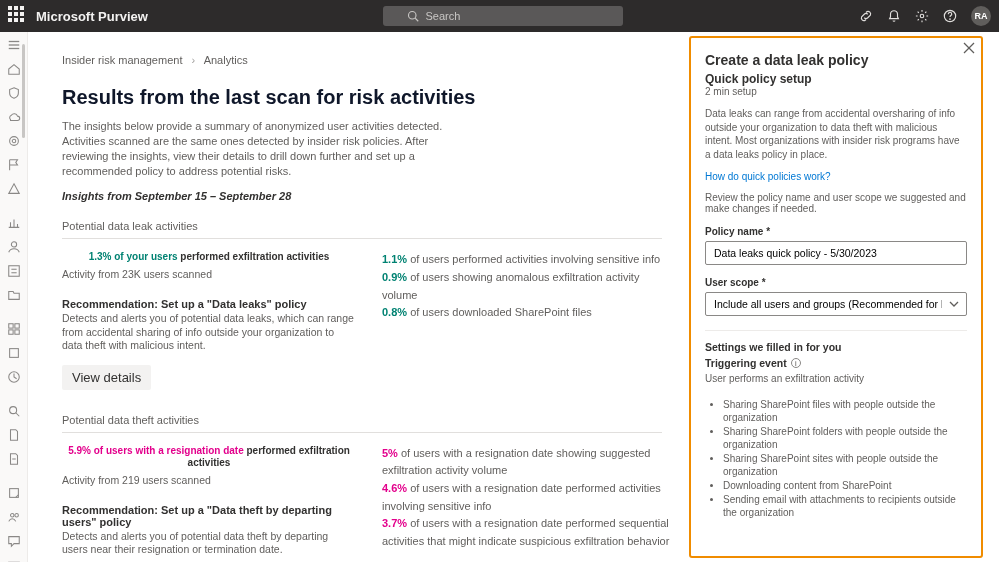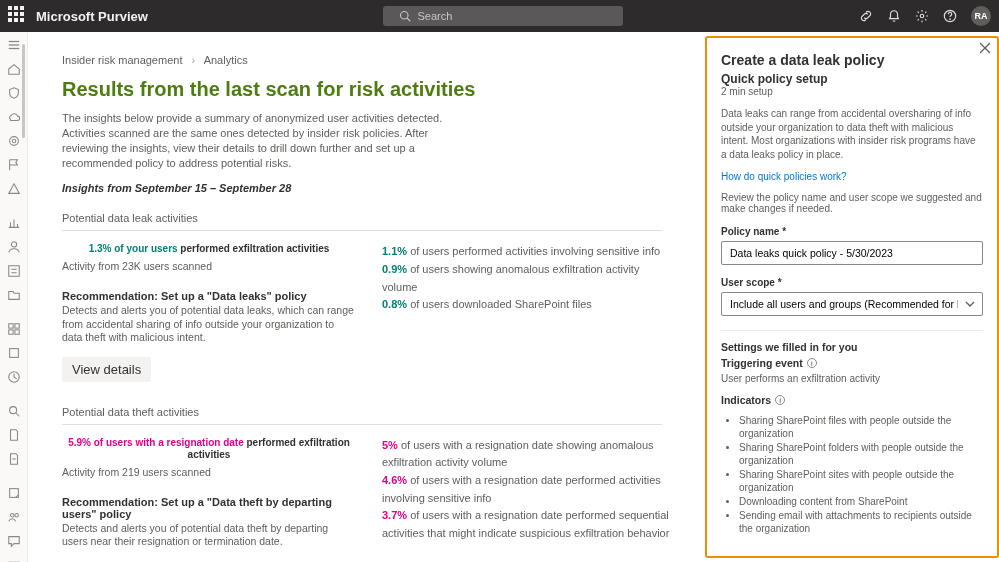--- a/index.html
+++ b/index.html
@@ -37,21 +37,21 @@
   display: flex;
   justify-content: center;
 }
 .searchbox {
   width: 240px;
   height: 20px;
   background: #5a5858;
   border-radius: 3px;
   display: flex;
   align-items: center;
-  padding: 0 16px;
+  padding: 0 24px;
   color: #c8c6c4;
 }
 .searchbox svg { margin-right: 6px; }
 .searchbox span { font-size: 11px; }
 .topicons { display: flex; gap: 14px; align-items: center; }
 .topicons .icon { color: #e1dfdd; display:flex; }
 .avatar {
   width: 20px; height: 20px;
   border-radius: 50%;
   background: #605e5c;
@@ -84,27 +84,27 @@
 .main {
   position: absolute;
   left: 28px; top: 32px; right: 0; bottom: 0;
   padding: 22px 34px 0 34px;
   overflow: hidden;
   background: #fff;
 }
 .breadcrumb {
   font-size: 11px;
   color: #605e5c;
-  margin-bottom: 12px;
+  margin-bottom: 20px;
 }
 .breadcrumb .sep { margin: 0 6px; color:#a19f9d;}
 .resultsHeading {
   font-size: 20px;
   font-weight: 600;
-  color: #4d7c0f;
+  color: #0f172a;
   margin-bottom: 10px;
 }
 .intro {
   font-size: 11px;
   color: #605e5c;
   max-width: 410px;
   line-height: 1.35;
   margin-bottom: 12px;
 }
 .rangeLabel {
@@ -169,21 +169,21 @@
   font-size: 11px;
   color: #605e5c;
   line-height: 1.6;
 }
 .insightRight .pct { font-weight: 600; }
 .teal { color: #008272; }
 .pink { color: #e3008c; }
 
 .panel {
   position: absolute;
-  top: 36px; right: 0; bottom: 4px;
+  top: 36px; right: 16px; bottom: 4px;
   width: 294px;
   background: #fff;
   border: 2px solid #f08c00;
   border-radius: 3px;
   padding: 14px 14px 0 14px;
   display: flex;
   flex-direction: column;
 }
 .panel .closebtn {
   position: absolute;
@@ -520,21 +520,21 @@
     <div class="insightLeft">
       <div class="headline">
         <span class="accent-pink">5.9% of users with a resignation date</span><span> performed exfiltration activities</span>
       </div>
       <div class="subline">Activity from 219 users scanned</div>
       <div class="rec">Recommendation: Set up a "Data theft by departing users" policy</div>
       <div class="recdesc">Detects and alerts you of potential data theft by departing users near their resignation or termination date.</div>
 
     </div>
     <div class="insightRight">
-      <div><span class="pct pink">5%</span><span> of users with a resignation date showing anomalous exfiltration activity volume</span></div>
+      <div><span class="pct pink">5%</span><span> of users with a resignation date showing suggested exfiltration activity volume</span></div>
       <div><span class="pct pink">4.6%</span><span> of users with a resignation date performed activities involving sensitive info</span></div>
       <div><span class="pct pink">3.7%</span><span> of users with a resignation date performed sequential activities that might indicate suspicious exfiltration behavior</span></div>
     </div>
   </div>
 </div>
 
 <div class="panel">
   <div class="closebtn">
     <svg width="12" height="12" viewBox="0 0 12 12" stroke="currentColor" stroke-width="1.2">
         <line x1="1" y1="1" x2="11" y2="11"></line>
@@ -566,24 +566,20 @@
   <div class="section-h">
       <span>Settings we filled in for you</span>
     </div>
 
   <div class="section-h">
       <span>Triggering event</span>
       <span class="infoicon">i</span>
     </div>
   <div class="triggering">User performs an exfiltration activity</div>
 
-  <div class="section-h">
-      <span>Indicators</span>
-      <span class="infoicon">i</span>
-    </div>
   <div class="indicators">
     <ul>
       <li>Sharing SharePoint files with people outside the organization</li>
       <li>Sharing SharePoint folders with people outside the organization</li>
       <li>Sharing SharePoint sites with people outside the organization</li>
       <li>Downloading content from SharePoint</li>
       <li>Sending email with attachments to recipients outside the organization</li>
 
     </ul>
   </div>

